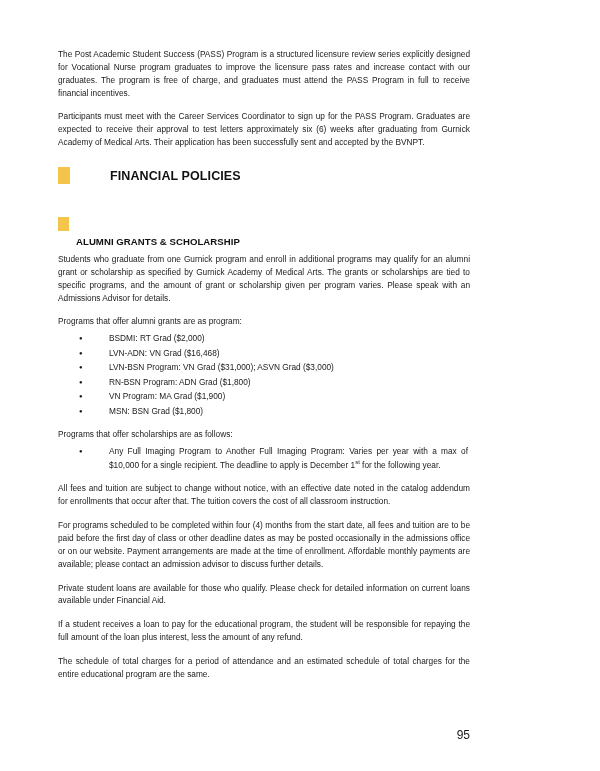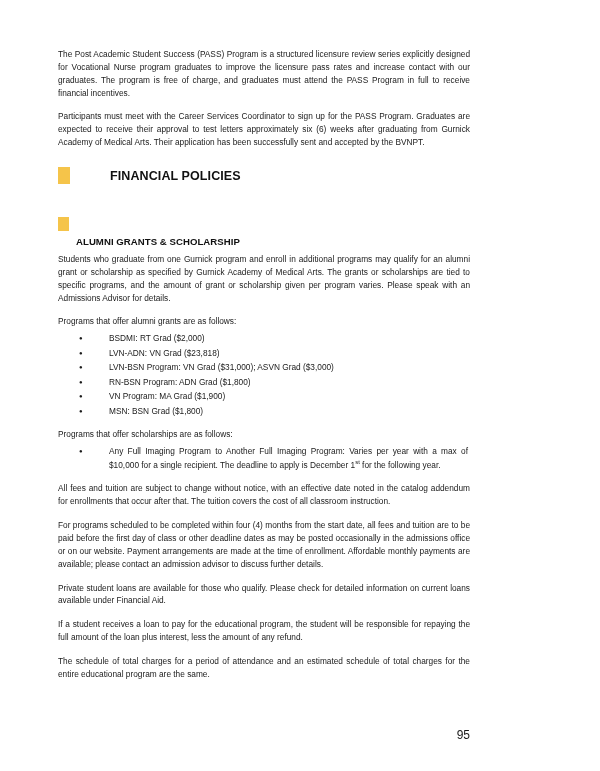--- a/index.html
+++ b/index.html
@@ -125,25 +125,25 @@
     <span class="title">FINANCIAL POLICIES</span>
   </div>
 
   <div class="sub-heading">
     <span class="bar"></span>
     <span class="title">ALUMNI GRANTS &amp; SCHOLARSHIP</span>
   </div>
 
   <p class="body-text">Students who graduate from one Gurnick program and enroll in additional programs may qualify for an alumni grant or scholarship as specified by Gurnick Academy of Medical Arts. The grants or scholarships are tied to specific programs, and the amount of grant or scholarship given per program varies. Please speak with an Admissions Advisor for details.</p>
 
-  <p class="lead-in">Programs that offer alumni grants are as follows:</p>
+  <p class="lead-in">Programs that offer alumni grants are as program:</p>
 
   <ul class="bullets">
     <li>BSDMI: RT Grad ($2,000)</li>
-    <li>LVN-ADN: VN Grad ($23,818)</li>
+    <li>LVN-ADN: VN Grad ($16,468)</li>
     <li>LVN-BSN Program: VN Grad ($31,000); ASVN Grad ($3,000)</li>
     <li>RN-BSN Program: ADN Grad ($1,800)</li>
     <li>VN Program: MA Grad ($1,900)</li>
     <li>MSN: BSN Grad ($1,800)</li>
   </ul>
 
   <p class="lead-in">Programs that offer scholarships are as follows:</p>
 
   <ul class="bullets wide">
     <li>Any Full Imaging Program to Another Full Imaging Program: Varies per year with a max of $10,000 for a single recipient. The deadline to apply is December 1<sup>st</sup> for the following year.</li>

